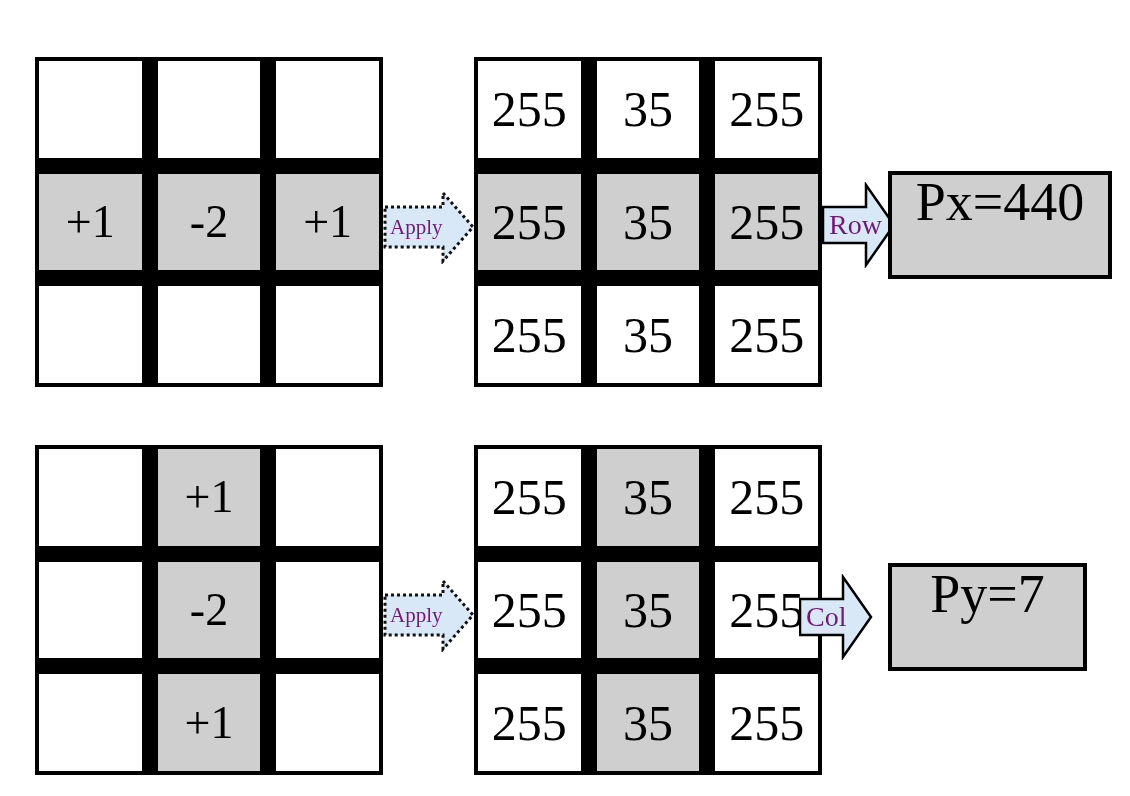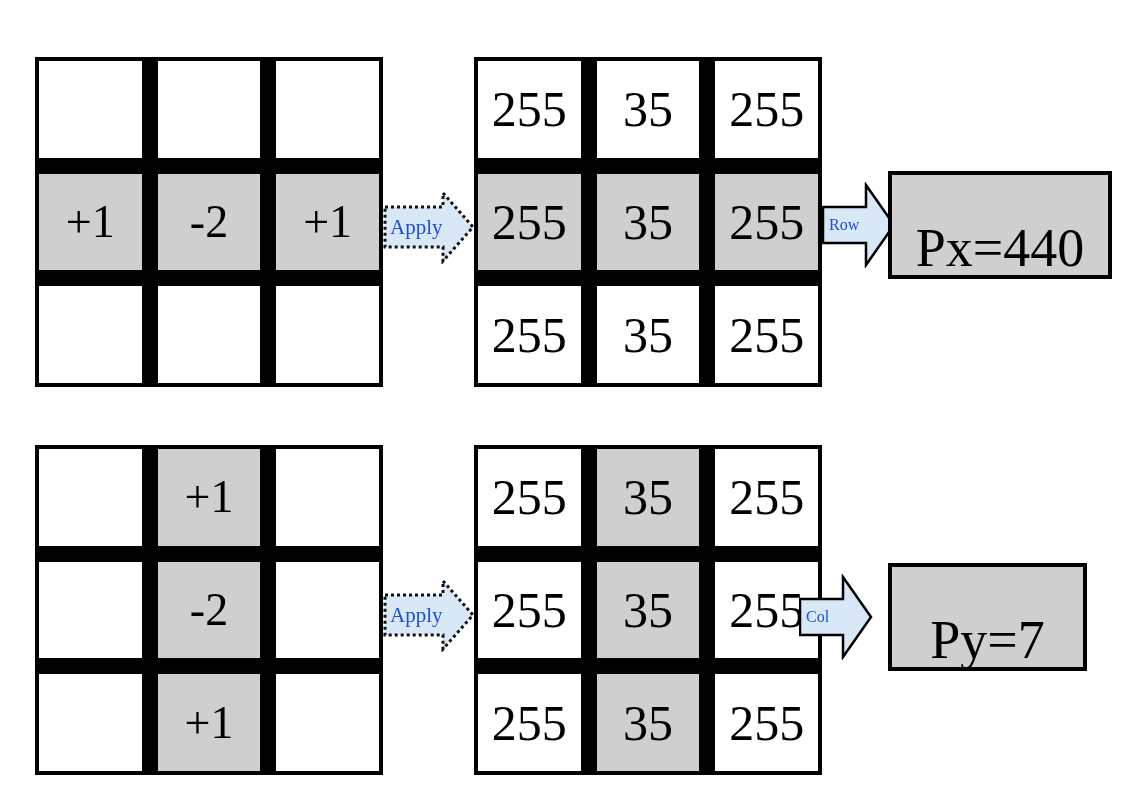--- a/index.html
+++ b/index.html
@@ -59,42 +59,42 @@
     align-items: center;
     justify-content: flex-start;
     box-sizing: border-box;
   }
   .arrow svg { position: absolute; left: 0; top: 0; width: 100%; height: 100%; }
   .arrow .alabel {
     position: relative;
     z-index: 2;
     font-size: 21px;
     line-height: 1;
-    color: #1d4ed8;
+    color: #701a75;
     white-space: nowrap;
   }
 
   .arrow-apply { width: 92px; height: 74px; }
   .arrow-apply .alabel { margin-left: 7px; font-size: 21px; }
   #apply-arrow-row { left: 383px; top: 190px; }
   #apply-arrow-col { left: 383px; top: 578px; }
 
   .arrow-out { width: 74px; height: 86px; }
-  .arrow-out .alabel { margin-left: 7px; font-size: 16px; }
+  .arrow-out .alabel { margin-left: 7px; font-size: 28px; }
   #row-arrow { left: 822px; top: 182px; }
   #col-arrow { left: 799px; top: 574px; }
 
   
   .result-box {
     position: absolute;
     background: #cfcfcf;
     border: 4px solid #000000;
     box-sizing: border-box;
     display: flex;
-    align-items: flex-end;
+    align-items: flex-start;
     justify-content: center;
     font-size: 54px;
     line-height: 1;
     color: #000000;
   }
   #px-result-box { left: 888px; top: 171px; width: 224px; height: 108px; }
   #py-result-box { left: 888px; top: 563px; width: 199px; height: 108px; }
 </style>
 </head>
 <body>

